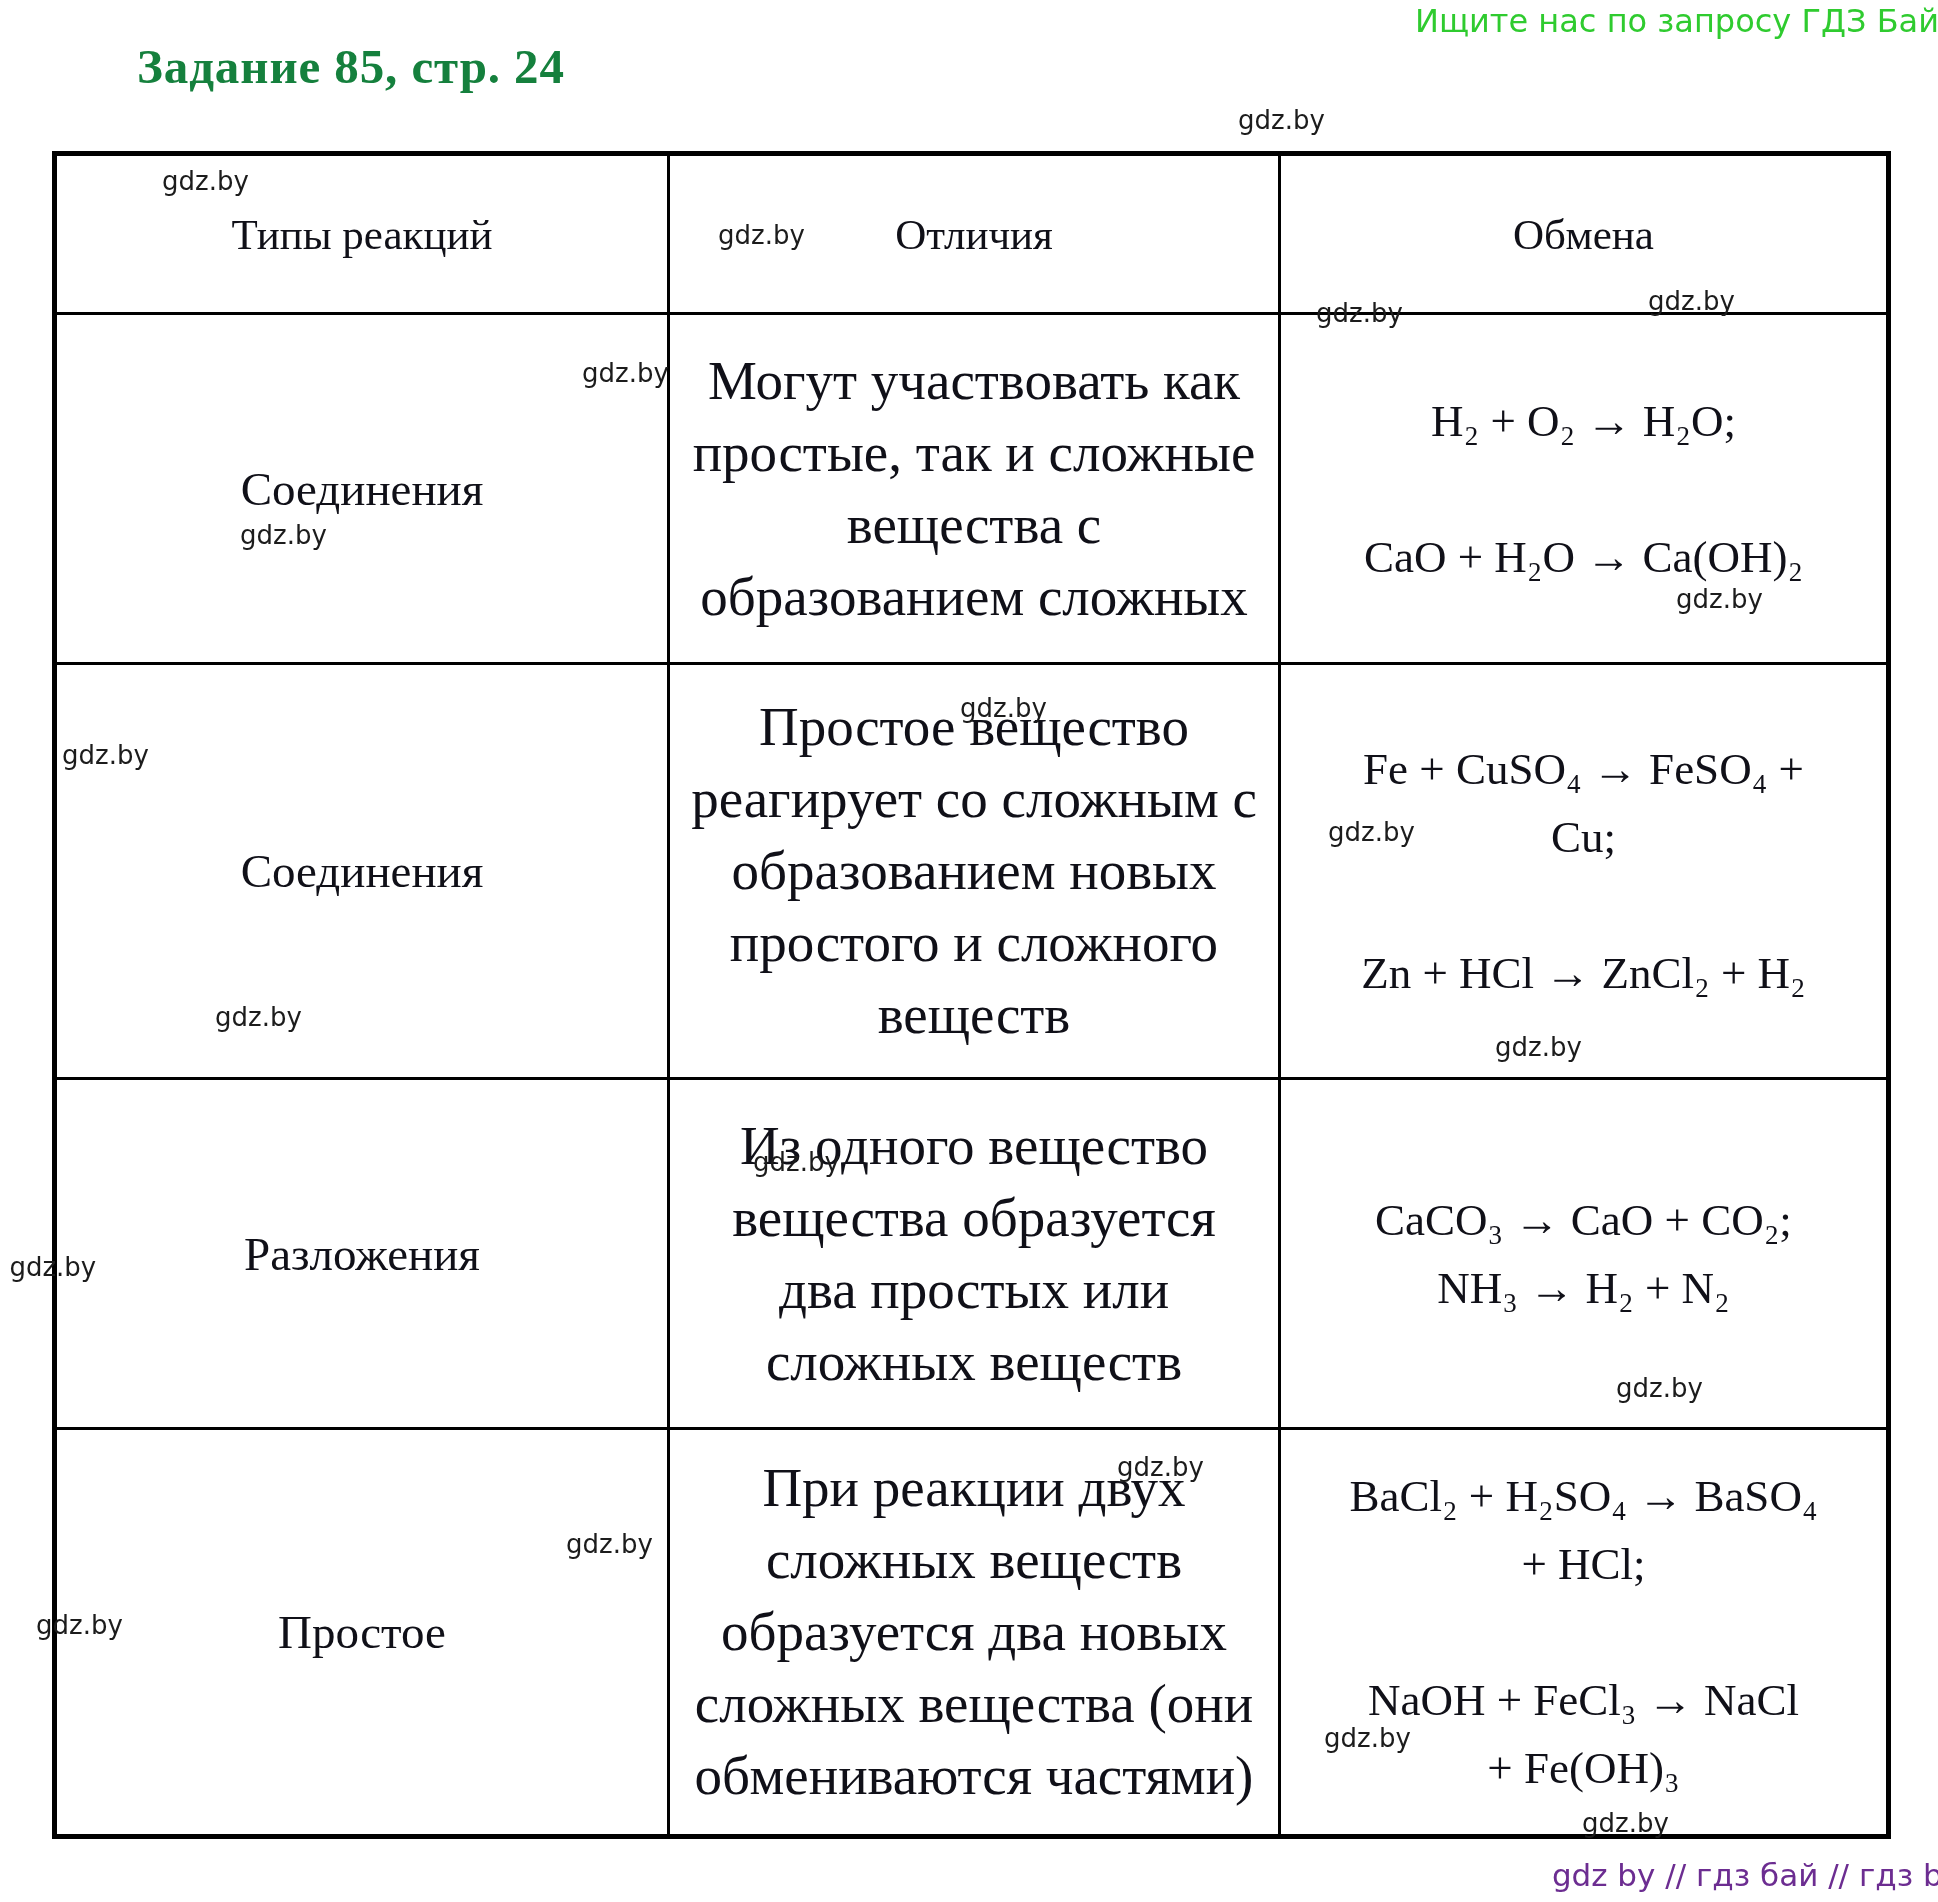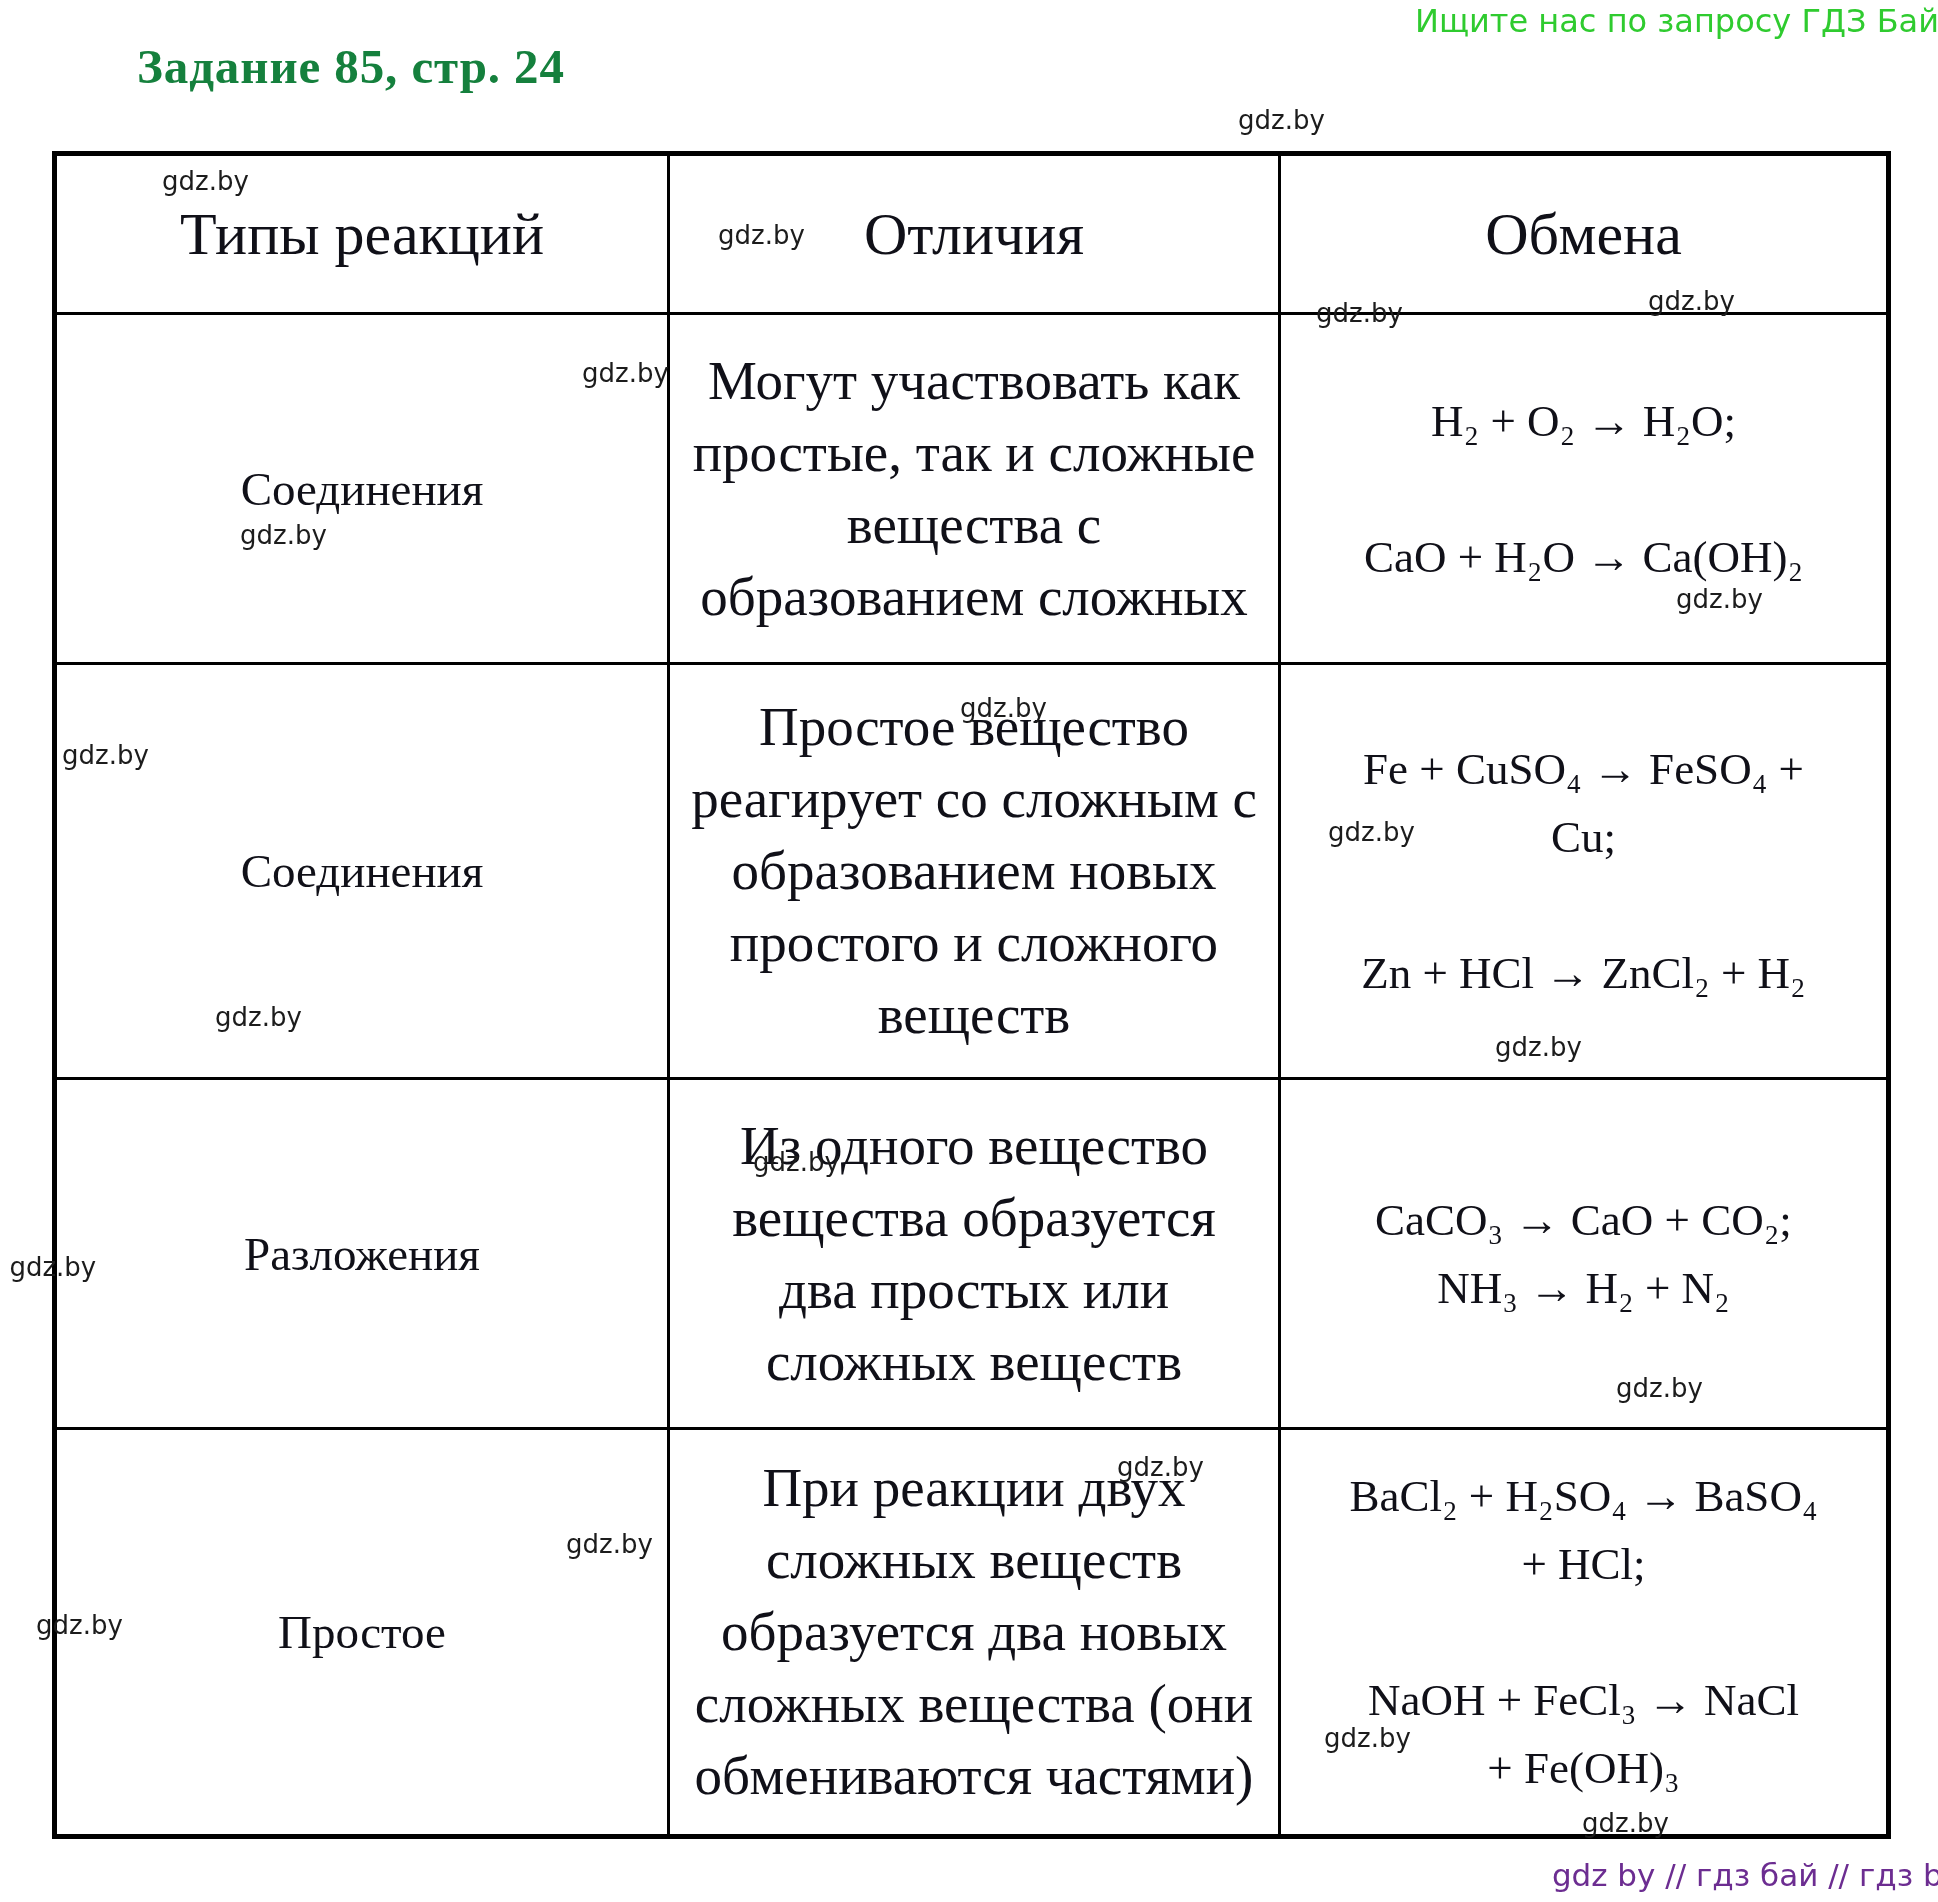--- a/index.html
+++ b/index.html
@@ -27,21 +27,21 @@
     border:3.8px solid #000;
     text-align:center;vertical-align:middle;
     padding:0 5.6px;overflow:hidden;
   }
   table.grid{border:5.6px solid #000;}
   tr.r-head{height:160px;}
   tr.r1{height:350px;}
   tr.r2{height:415px;}
   tr.r3{height:350px;}
   tr.r4{height:408px;}
-  th.hcell{font-size:60px;font-weight:normal;}
+  th.hcell{font-size:43px;font-weight:normal;}
   td.type{font-size:47px;}
   td.diff{font-size:55px;line-height:72px;white-space:pre-line;}
   td.ex{font-size:45px;line-height:68px;white-space:pre-line;}
   .footer{
     position:absolute;top:1857px;left:0;width:1939px;text-align:right;
     font-family:"DejaVu Sans","Liberation Sans",sans-serif;
     font-size:31px;color:#6c2d91;padding-left:22px;
   }
   .wm{
     position:absolute;

